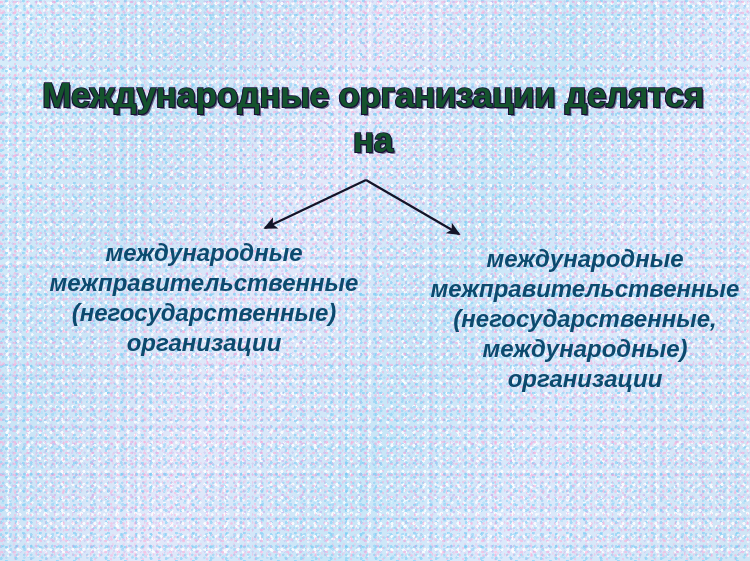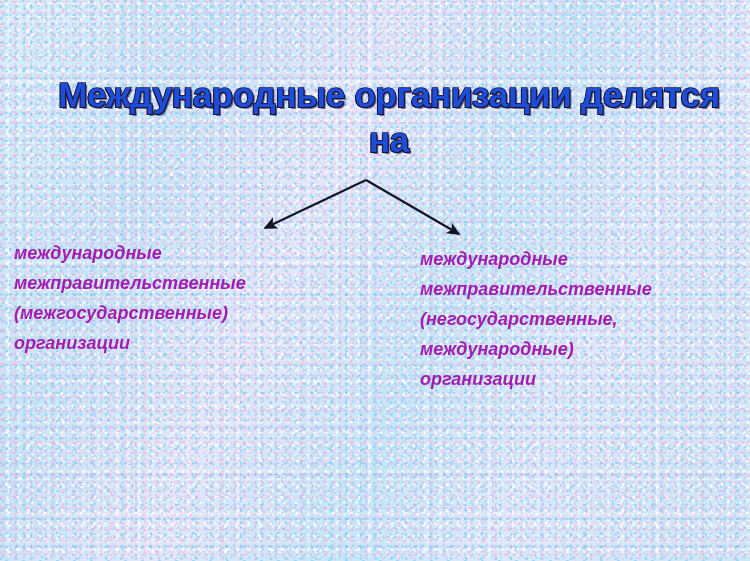--- a/index.html
+++ b/index.html
@@ -58,29 +58,29 @@
       radial-gradient(circle at 26% 49%, rgba(255,180,220,0.38) 0 1px, transparent 1.4px),
       radial-gradient(circle at 71% 77%, rgba(130,205,245,0.42) 0 1px, transparent 1.5px);
     background-size: 9px 8px, 7px 9px, 10px 7px, 8px 11px, 11px 9px, 9px 10px;
     opacity: 0.85;
   }
 
   
   #title {
     position: absolute;
     top: 72px;
-    left: 44px;
+    left: 28px;
     width: 690px;
     text-align: center;
     font-family: "Liberation Sans", sans-serif;
     font-weight: bold;
     font-size: 35px;
     line-height: 45px;
     letter-spacing: -0.3px;
-    color: #1d4ed8;
+    color: #14532d;
     -webkit-text-stroke: 1.6px #1a1038;
     paint-order: stroke fill;
     text-shadow:
        1px 1px 0 #1a1038,
       -1px 1px 0 #1a1038,
        2px 2px 0 rgba(26,16,56,0.55);
     white-space: pre-line;
     z-index: 5;
   }
 
@@ -93,24 +93,24 @@
     height: 561px;
     z-index: 3;
   }
 
   
   .branch {
     position: absolute;
     font-family: "Liberation Sans", sans-serif;
     font-weight: bold;
     font-style: italic;
-    font-size: 18px;
+    font-size: 24px;
     line-height: 30px;
-    color: #a21caf;
-    text-align: left;
+    color: #0c4a6e;
+    text-align: center;
     z-index: 4;
   }
   .branch .line { display: block; white-space: nowrap; }
   .branch .u { text-underline-offset: 2px; text-decoration-thickness: 2px; }
 
   #branch-left {
     left: 14px;
     top: 238px;
     width: 380px;
   }
@@ -138,21 +138,21 @@
     <line x1="366" y1="180" x2="265" y2="228" stroke="#141428" stroke-width="2.2" marker-end="url(#ah)"></line>
     <line x1="366" y1="180" x2="459" y2="234" stroke="#141428" stroke-width="2.2" marker-end="url(#ah)"></line>
   </svg>
 
   <div class="branch" id="branch-left">
     <span class="line">международные</span>
     <span class="line">
       <span class="u">межправительственные</span>
     </span>
     <span class="line">
-      <span class="u">(межгосударственные</span><span>)</span>
+      <span class="u">(негосударственные</span><span>)</span>
     </span>
     <span class="line">организации</span>
   </div>
 
   <div class="branch" id="branch-right">
     <span class="line">международные</span>
     <span class="line">
       <span class="u">межправительственные</span>
     </span>
     <span class="line">

